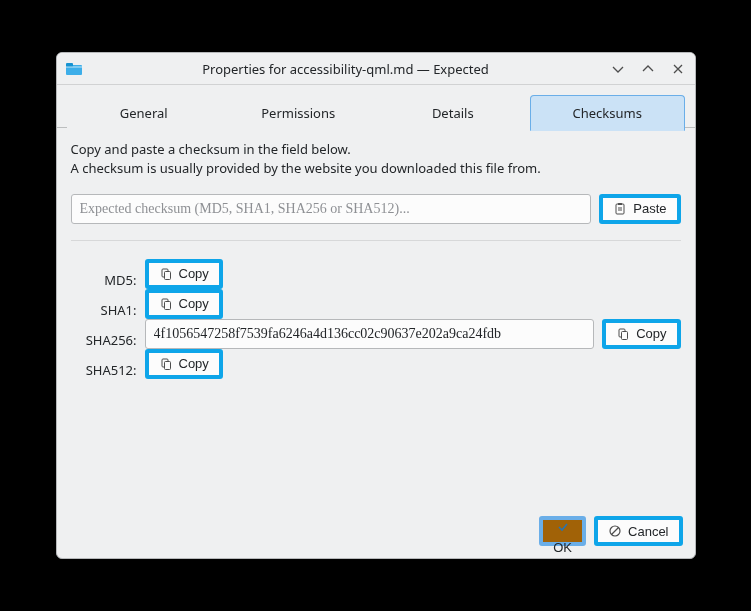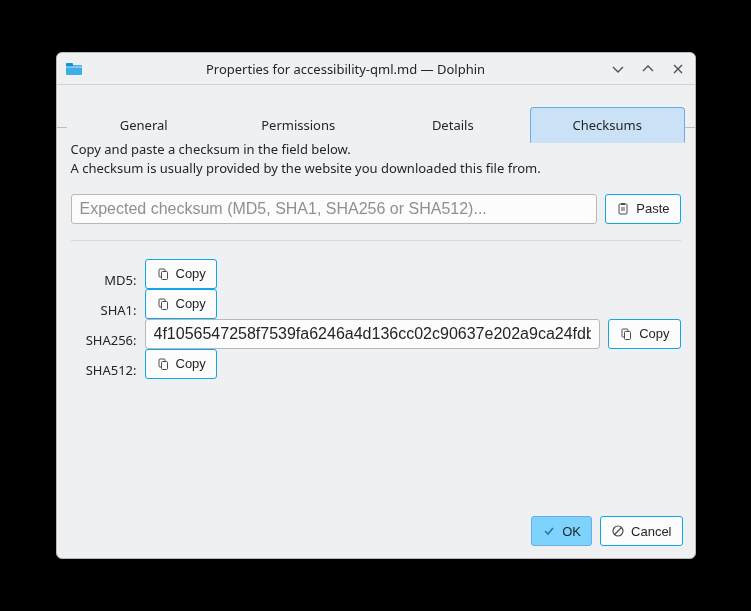--- a/index.html
+++ b/index.html
@@ -57,21 +57,21 @@
       text-align: center;
       padding: 8px 0;
       font-size: 13px;
       color: #232629;
       cursor: pointer;
       border: 1px solid transparent;
       border-bottom: none;
       border-top-left-radius: 4px;
       border-top-right-radius: 4px;
       position: relative;
-      top: 16px;
+      top: 4px;
       background: #eff0f1;
     }
     .tab.active {
       background: #cbe2f6;
       border: 1px solid #6aaee8;
       border-bottom: 1px solid #cbe2f6;
     }
     .content {
       flex: 1;
       padding: 12px 14px 12px 14px;
@@ -83,41 +83,42 @@
     .hash-rows { margin-top: 10px; }
     .hash-row { display:flex; align-items:flex-end; gap:8px; margin-bottom: 0; }
     .hash-label { width: 66px; text-align: right; color:#232629; }
     input.field {
       flex: 1;
       height: 30px;
       border: 1px solid #b6b8ba;
       border-radius: 3px;
       background: #fcfcfc;
       padding: 0 8px;
-      font-size: 16px;
-      color: #232629;
-      font-family: Liberation Sans, sans-serif;
+      font-size: 14px;
+      color: #232629;
+      font-family: Liberation Serif, serif;
     }
     input.field::placeholder { color: #8e9094; }
     .btn {
       height: 30px;
-      border: 1px solid #0ea5e9;
+      border: 4px solid #0ea5e9;
       border-radius: 3px;
       background: #fcfcfc;
       padding: 0 10px;
       font-size: 13px;
       color: #232629;
       display: inline-flex;
       align-items: center;
       gap: 6px;
       cursor: pointer;
     }
     .btn.primary {
-      background: #7dd3fc;
+      background: #a16207;
       border-color: #6aaee8;
+      flex-direction: column;
     }
     .separator {
       border: none;
       border-top: 1px solid #d7d8d9;
       margin: 8px 0 8px 0;
     }
     .footer {
       display: flex;
       justify-content: flex-end;
       gap: 8px;
@@ -131,21 +132,21 @@
 <div class="window">
 
   <div class="titlebar">
     <span class="app-icon icon">
       <svg width="18" height="18" viewBox="0 0 18 18">
         <rect x="1" y="5" width="16" height="10" rx="1" fill="#3daee9"></rect>
         <rect x="1" y="3" width="7" height="4" rx="1" fill="#1793d1"></rect>
         <rect x="1" y="6" width="16" height="2" fill="#ffffff" opacity="0.35"></rect>
       </svg>
     </span>
-    <div class="title">Properties for accessibility-qml.md — Dolphin</div>
+    <div class="title">Properties for accessibility-qml.md — Expected</div>
     <div class="win-controls">
       <span class="win-btn">
         <svg width="14" height="14" viewBox="0 0 14 14">
             <path d="M2 5 L7 10 L12 5" stroke="#4d4d4d" stroke-width="1.3" fill="none"></path>
           </svg>
       </span>
       <span class="win-btn">
         <svg width="14" height="14" viewBox="0 0 14 14">
             <path d="M2 9 L7 4 L12 9" stroke="#4d4d4d" stroke-width="1.3" fill="none"></path>
           </svg>

